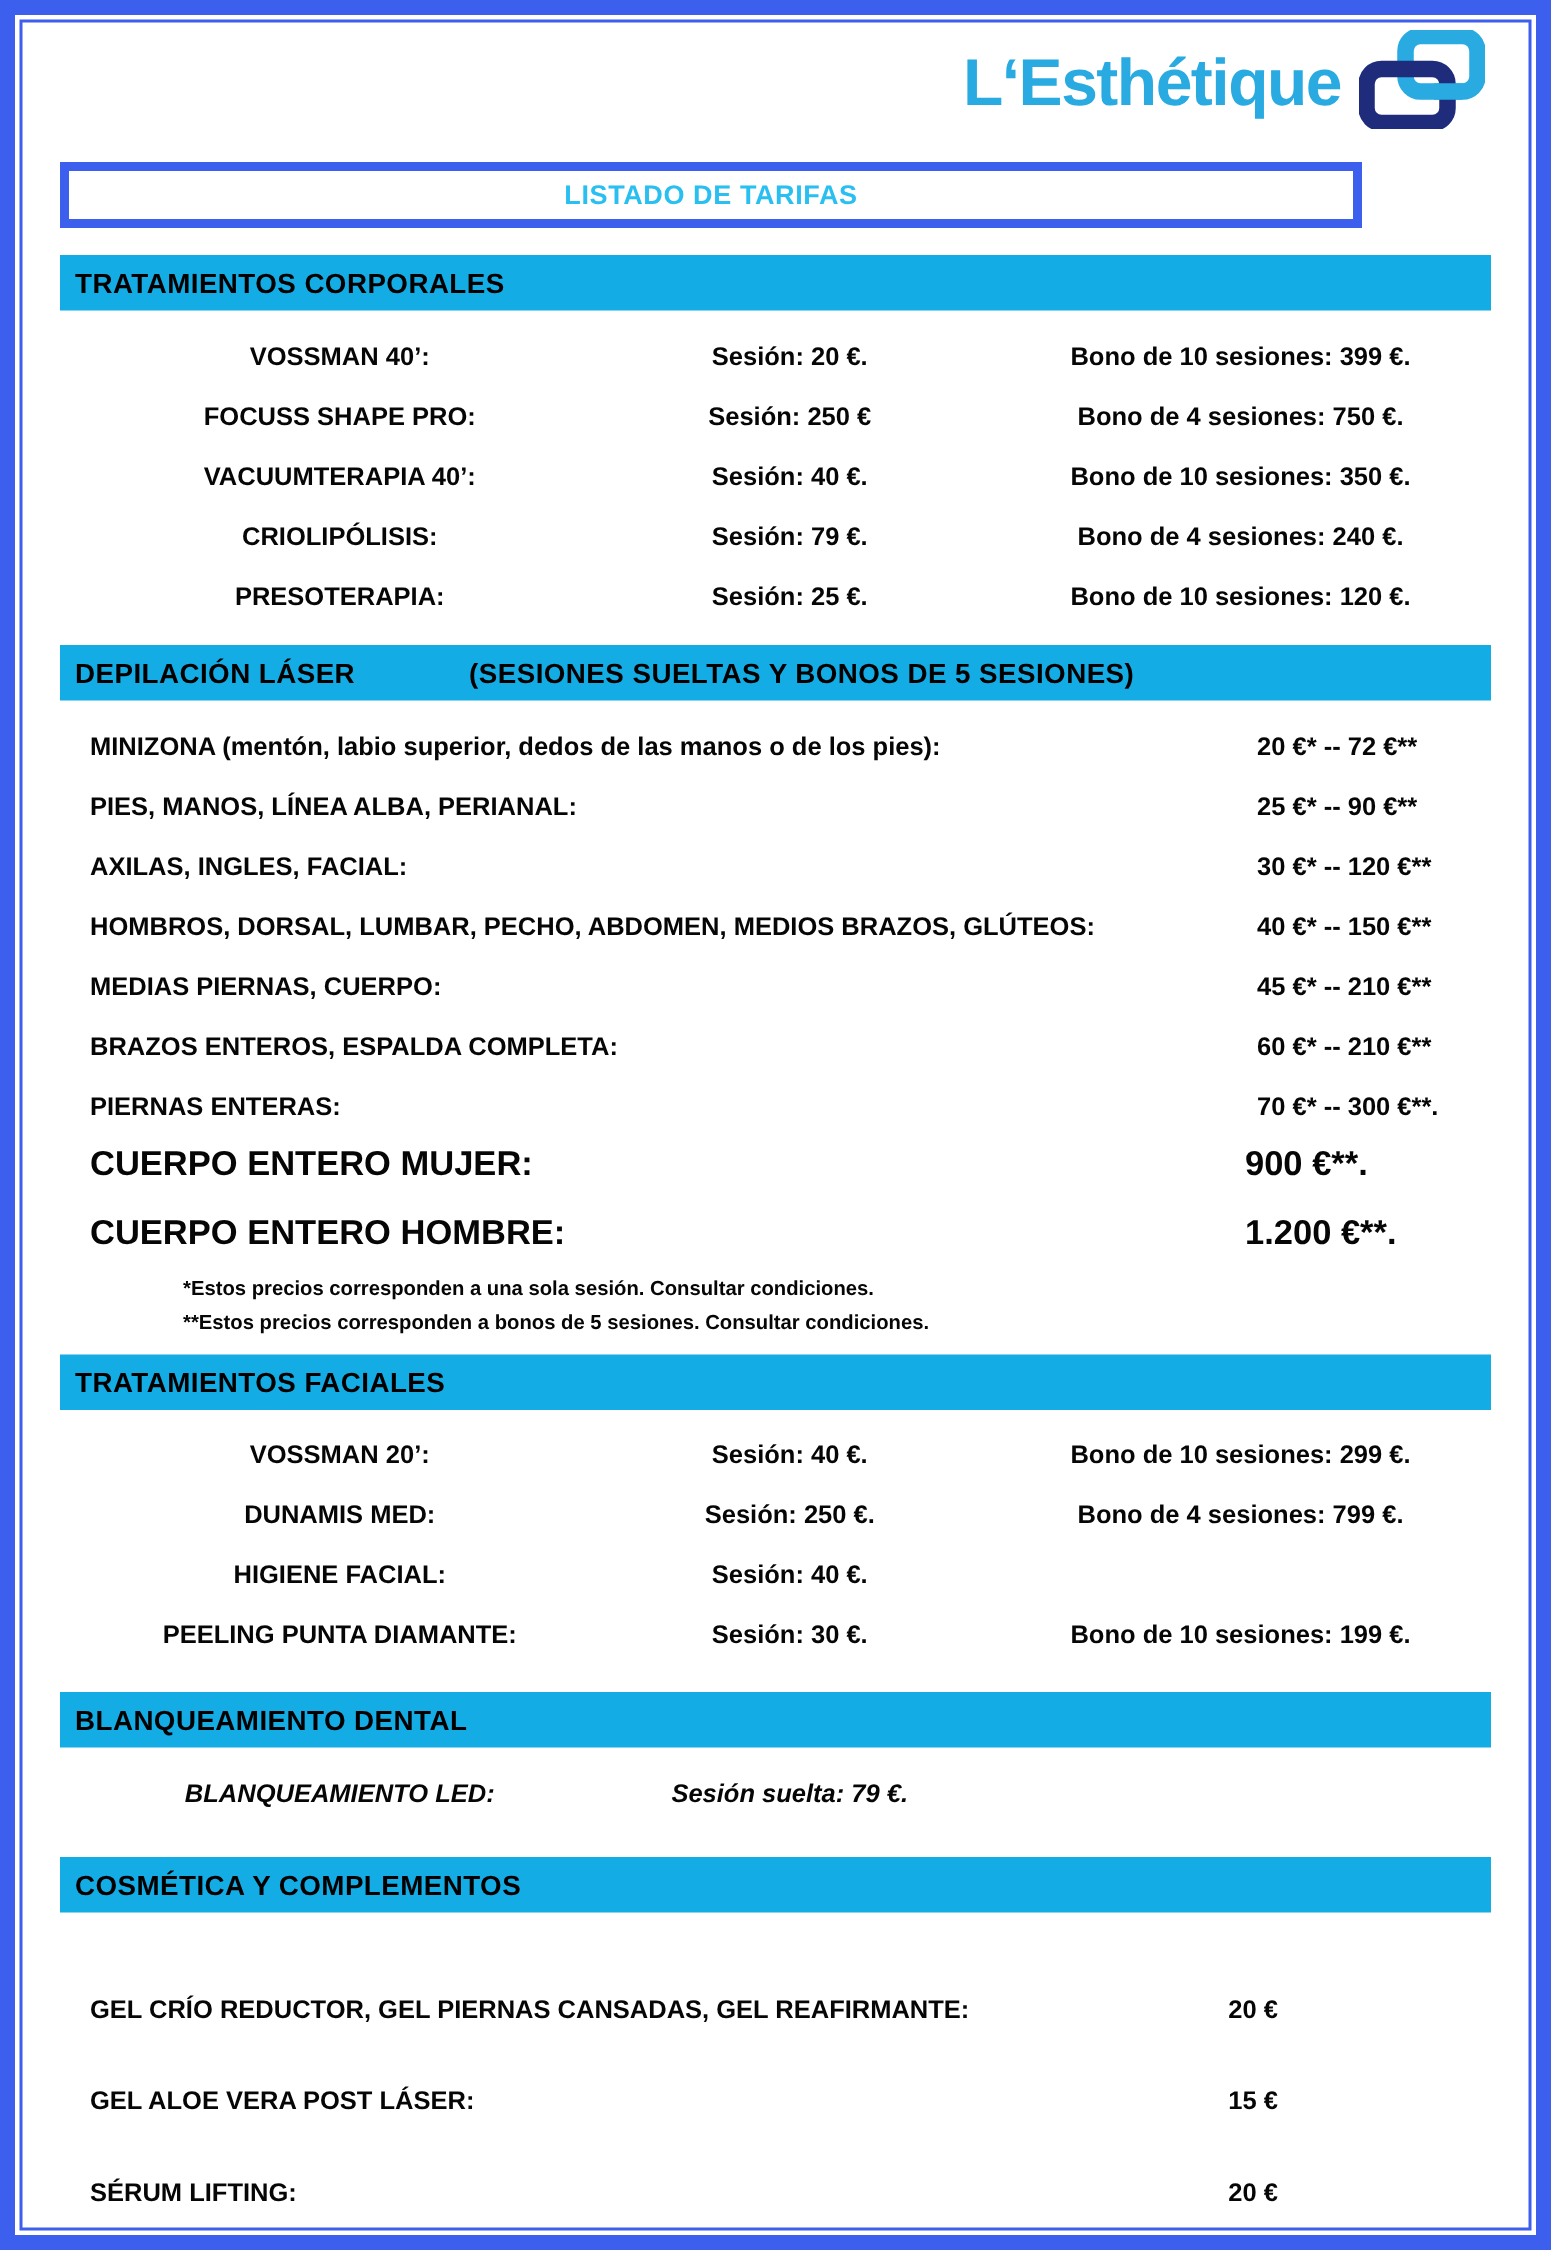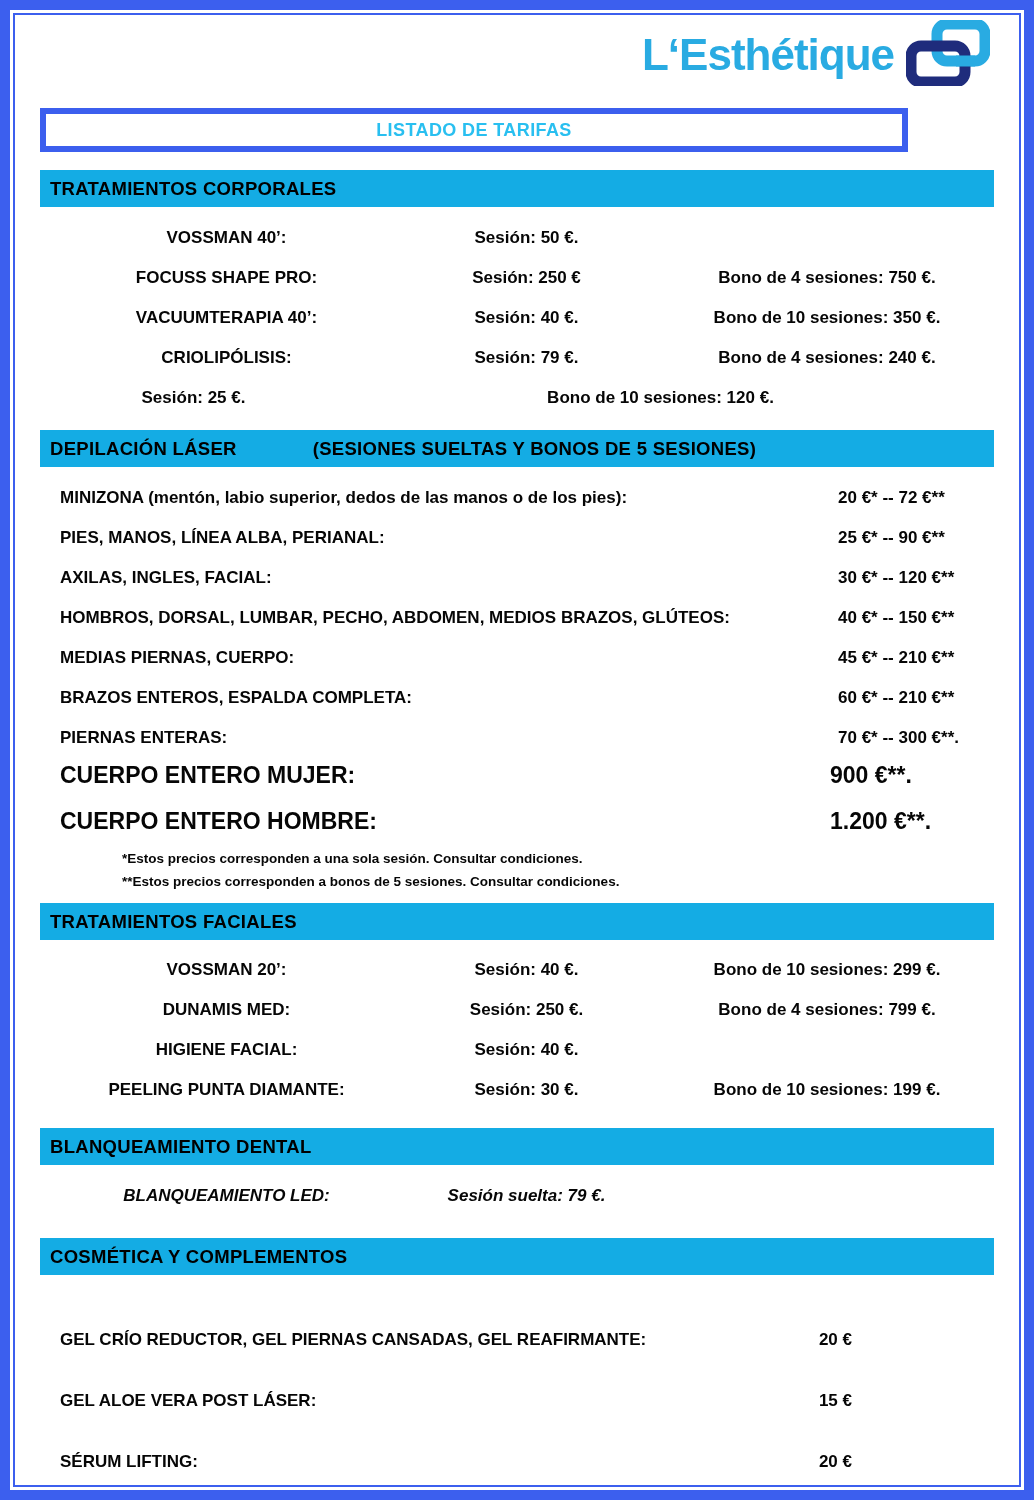--- a/index.html
+++ b/index.html
@@ -86,38 +86,40 @@
 <div class="title-box">
   <span>LISTADO DE TARIFAS</span>
 </div>
 
 <div class="bar bar-corporales">
   <span>TRATAMIENTOS CORPORALES</span>
 </div>
 <div class="rows rows-corporales">
   <div class="trow">
     <span class="c1">VOSSMAN 40’:</span>
-    <span class="c2">Sesión: 50 €.</span>
+    <span class="c2">Sesión: 20 €.</span>
+    <span class="c3">Bono de 10 sesiones: 399 €.</span>
   </div>
   <div class="trow">
     <span class="c1">FOCUSS SHAPE PRO:</span>
     <span class="c2">Sesión: 250 €</span>
     <span class="c3">Bono de 4 sesiones: 750 €.</span>
   </div>
   <div class="trow">
     <span class="c1">VACUUMTERAPIA 40’:</span>
     <span class="c2">Sesión: 40 €.</span>
     <span class="c3">Bono de 10 sesiones: 350 €.</span>
   </div>
   <div class="trow">
     <span class="c1">CRIOLIPÓLISIS:</span>
     <span class="c2">Sesión: 79 €.</span>
     <span class="c3">Bono de 4 sesiones: 240 €.</span>
   </div>
   <div class="trow">
+    <span class="c1">PRESOTERAPIA:</span>
     <span class="c2">Sesión: 25 €.</span>
     <span class="c3">Bono de 10 sesiones: 120 €.</span>
   </div>
 </div>
 
 <div class="bar bar-laser">
   <span>DEPILACIÓN LÁSER</span>
   <span class="note">(SESIONES SUELTAS Y BONOS DE 5 SESIONES)</span>
 </div>
 <div class="rows rows-laser">

